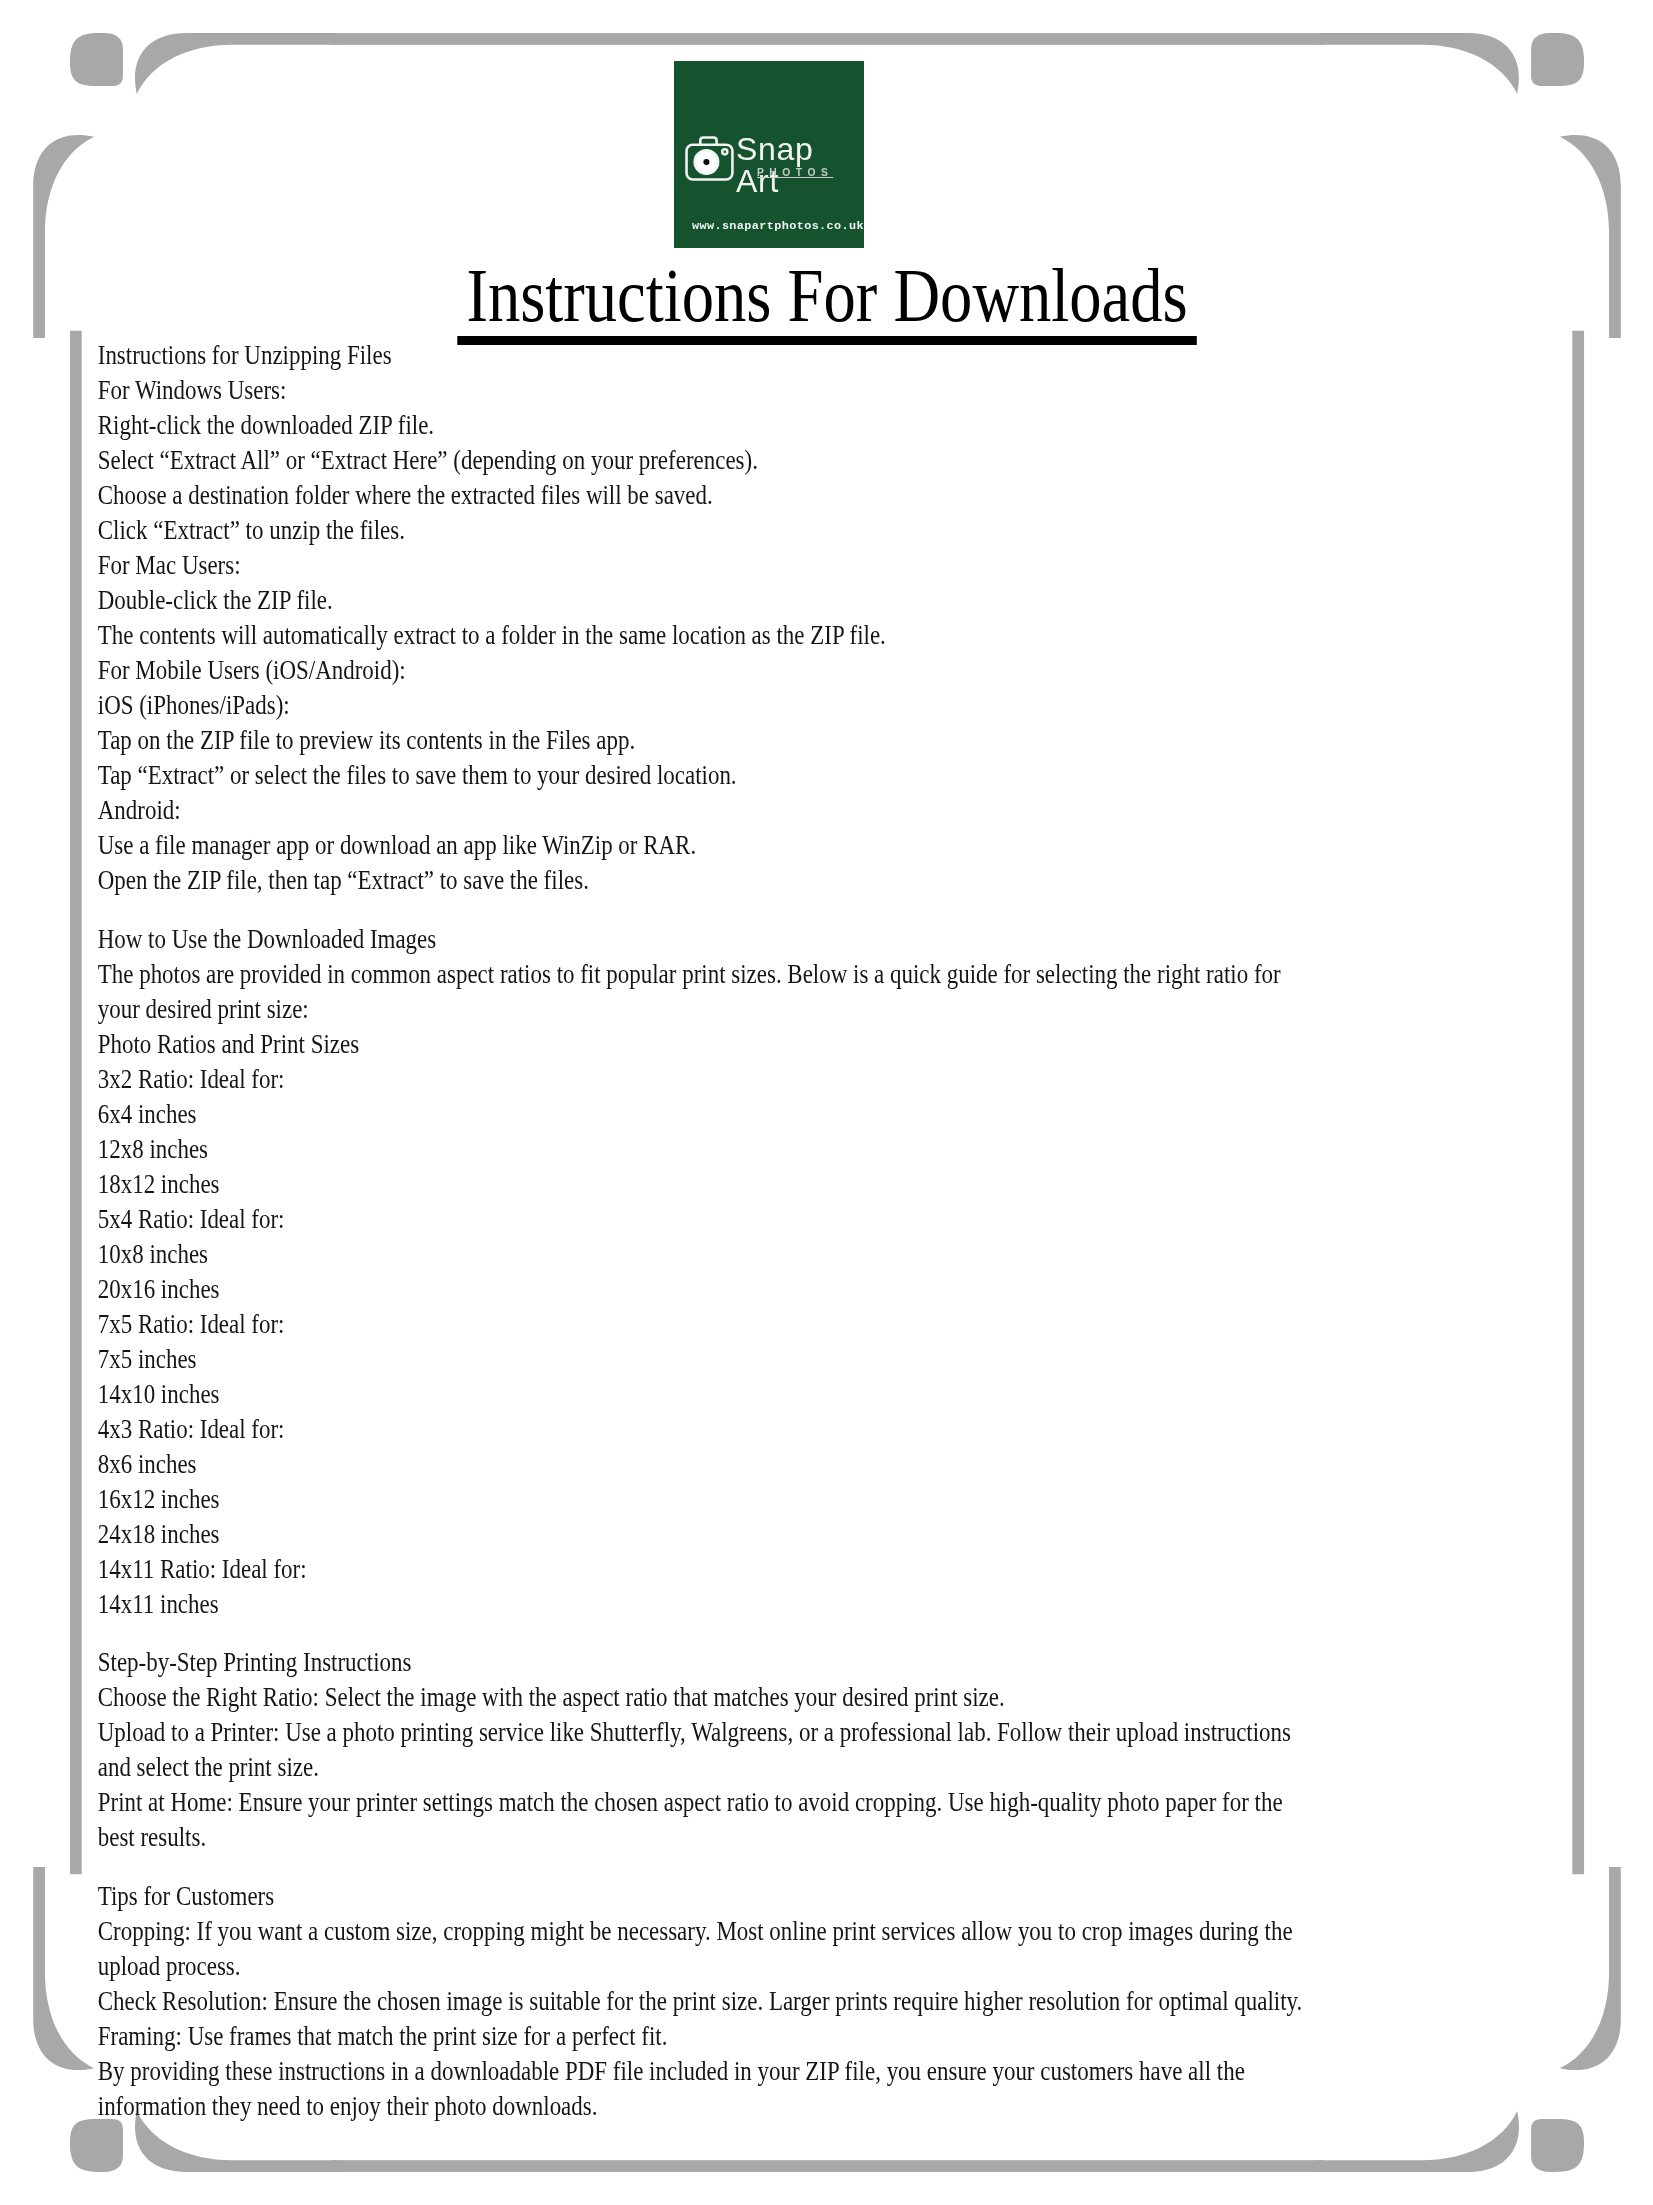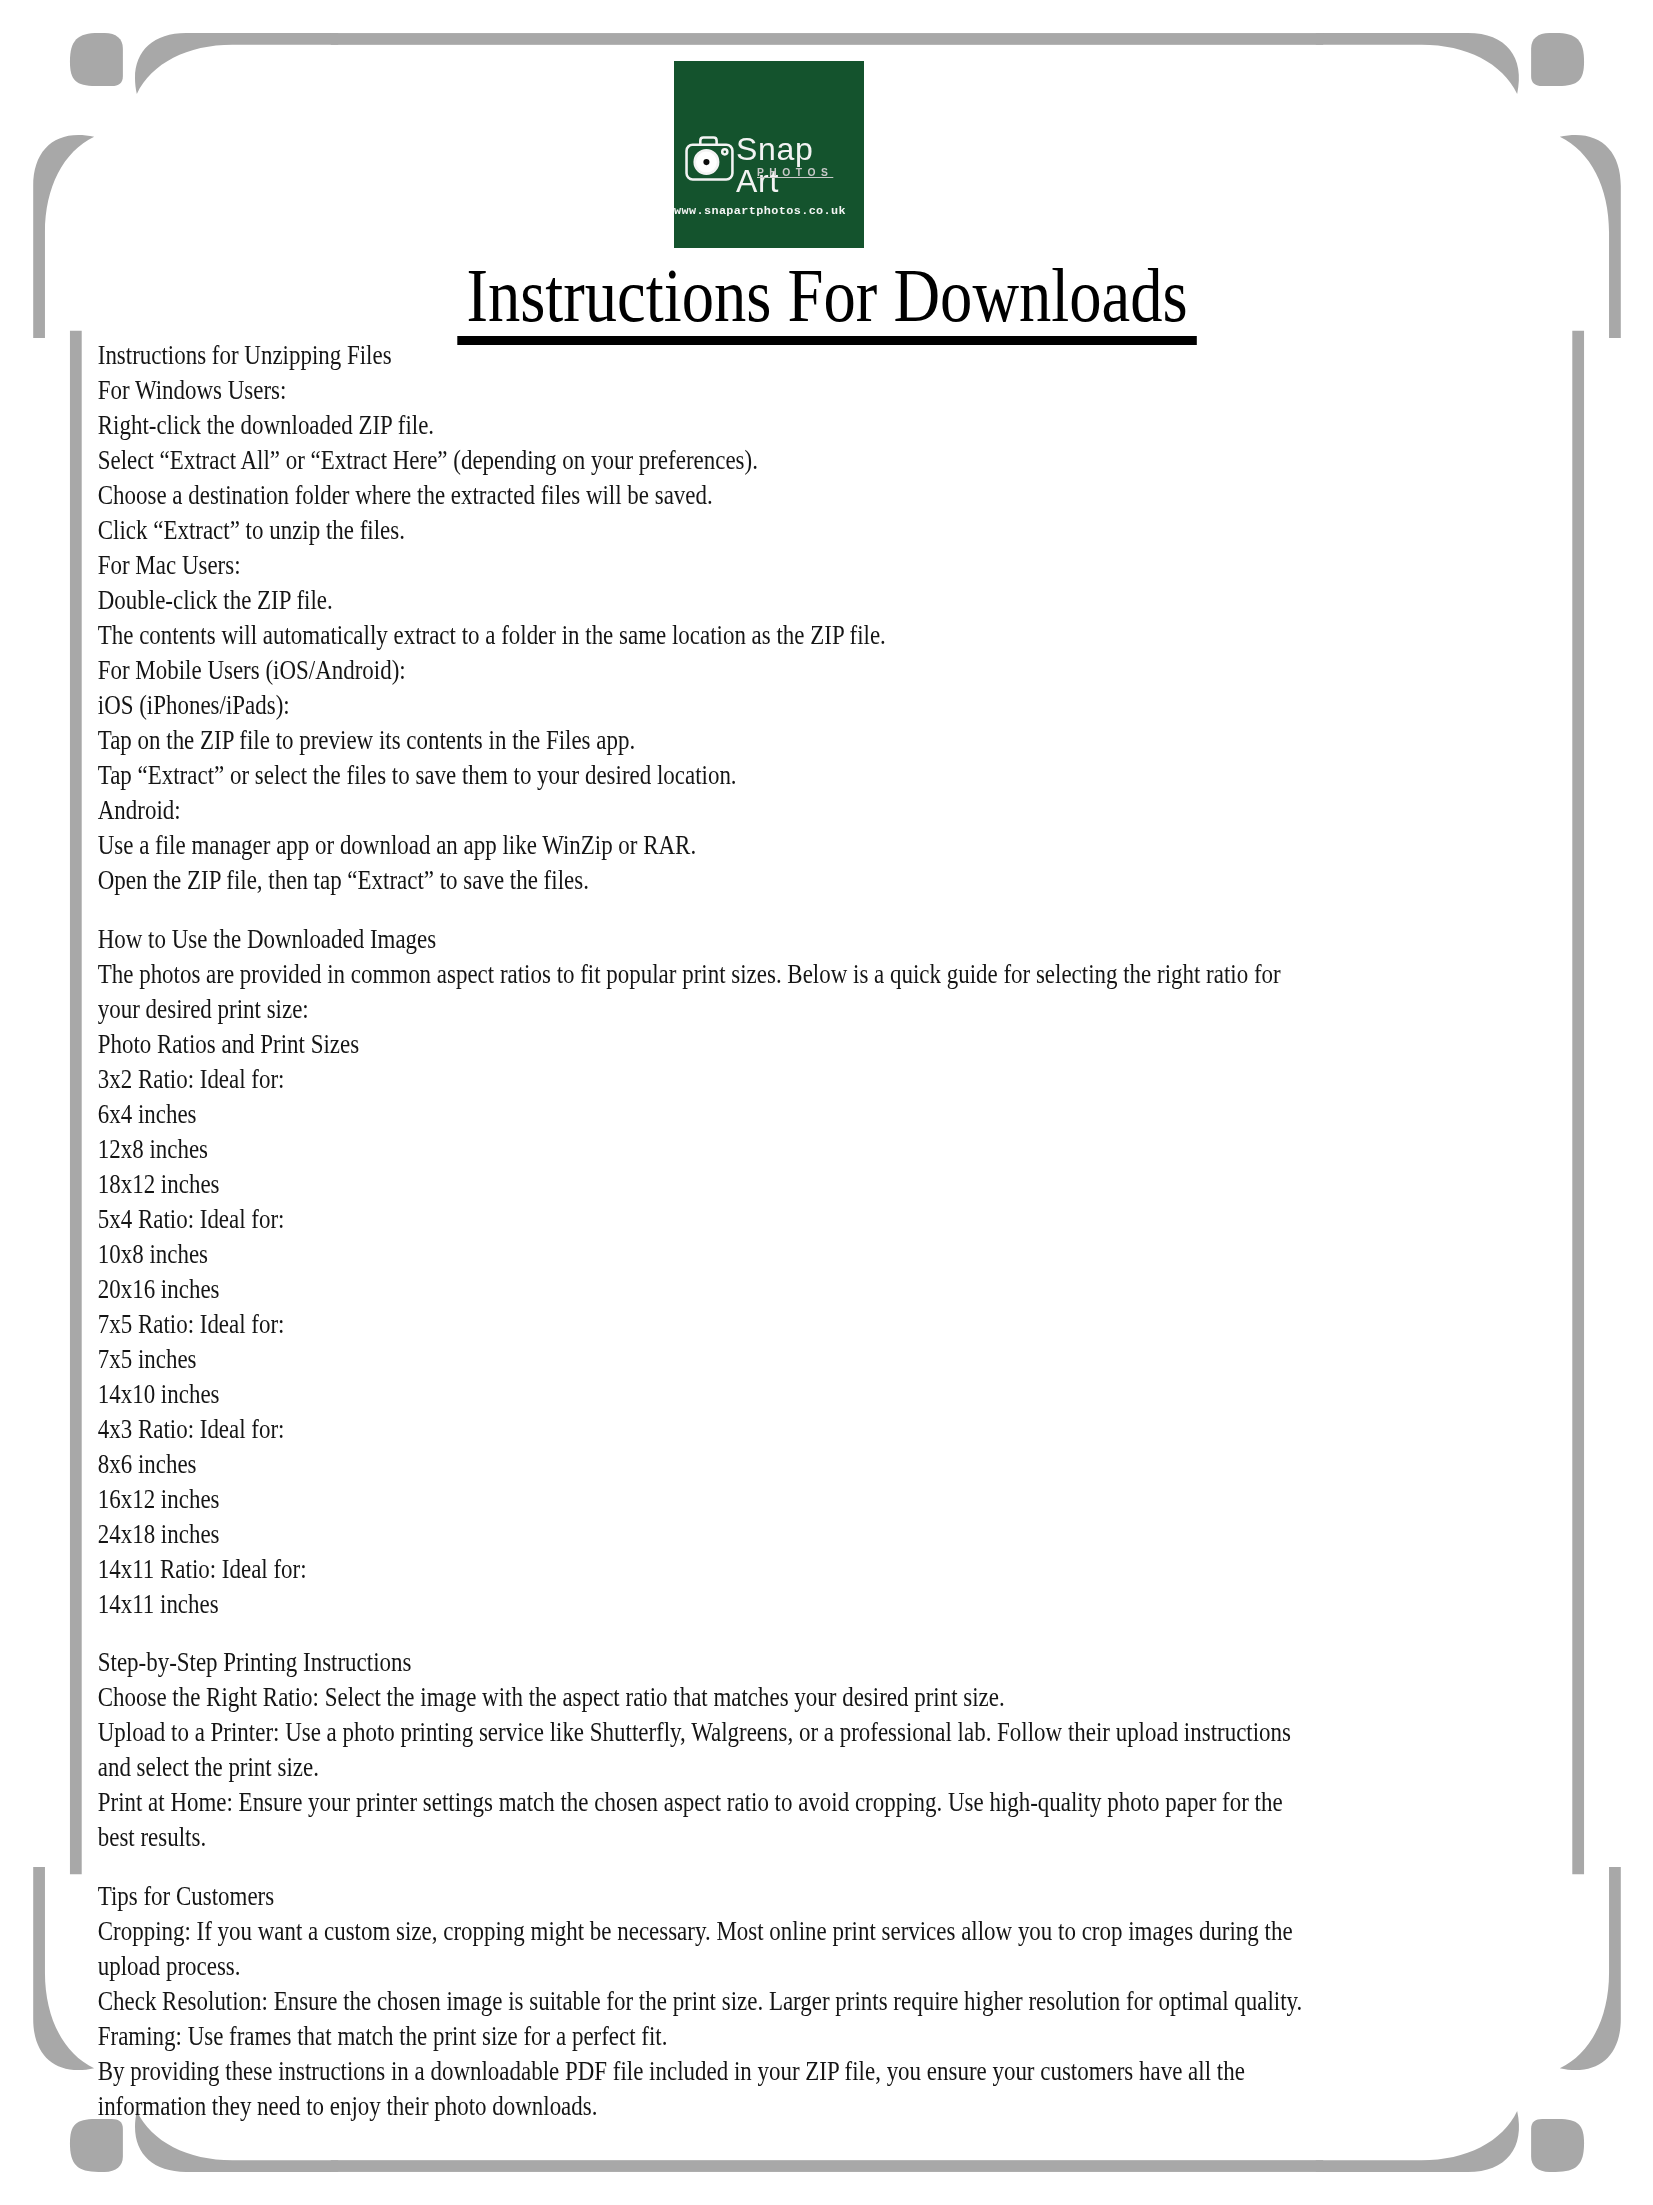--- a/index.html
+++ b/index.html
@@ -10,21 +10,21 @@
   .frame-svg { position:absolute; left:0; top:0; z-index:1; }
 
   
   .logo { position:absolute; left:674px; top:61px; width:190px; height:187px;
           background:#0c0c0c; z-index:3; }
   .logo .camera { position:absolute; left:11px; top:73px; }
   .logo .brand { position:absolute; left:62px; top:72px; font-family:"Liberation Sans", sans-serif;
                  font-size:32px; line-height:32px; color:#f3f3f3; letter-spacing:0.7px; font-weight:400; }
   .logo .sub { position:absolute; left:83px; top:106px; font-family:"Liberation Sans", sans-serif;
                font-size:10.3px; color:#c9c9c9; letter-spacing:5.5px; font-weight:700;text-decoration:underline; }
-  .logo .url { position:absolute; left:0; top:143px; width:100%; text-align:left;
+  .logo .url { position:absolute; left:0; top:158px; width:100%; text-align:right;
                font-family:"Liberation Mono", monospace; font-size:11.8px; font-weight:700;
                color:#f5f5f5; letter-spacing:0.4px; }
 
   
   .content { position:absolute; left:0; top:0; width:1946px; height:2205px;
              transform:scaleX(0.85); transform-origin:0 0; z-index:2; color:#151515; }
   .title-wrap { position:absolute; top:257px; left:0; width:100%; text-align:center; }
   .title { display:inline-block; font-size:76px; line-height:76px; color:#000;
            padding:0 10.3px 2.9px 10.3px; border-bottom:9.6px solid #000; font-weight:400; }
   .doc { position:absolute; top:338px; left:115px; font-size:27px; line-height:35px; }

